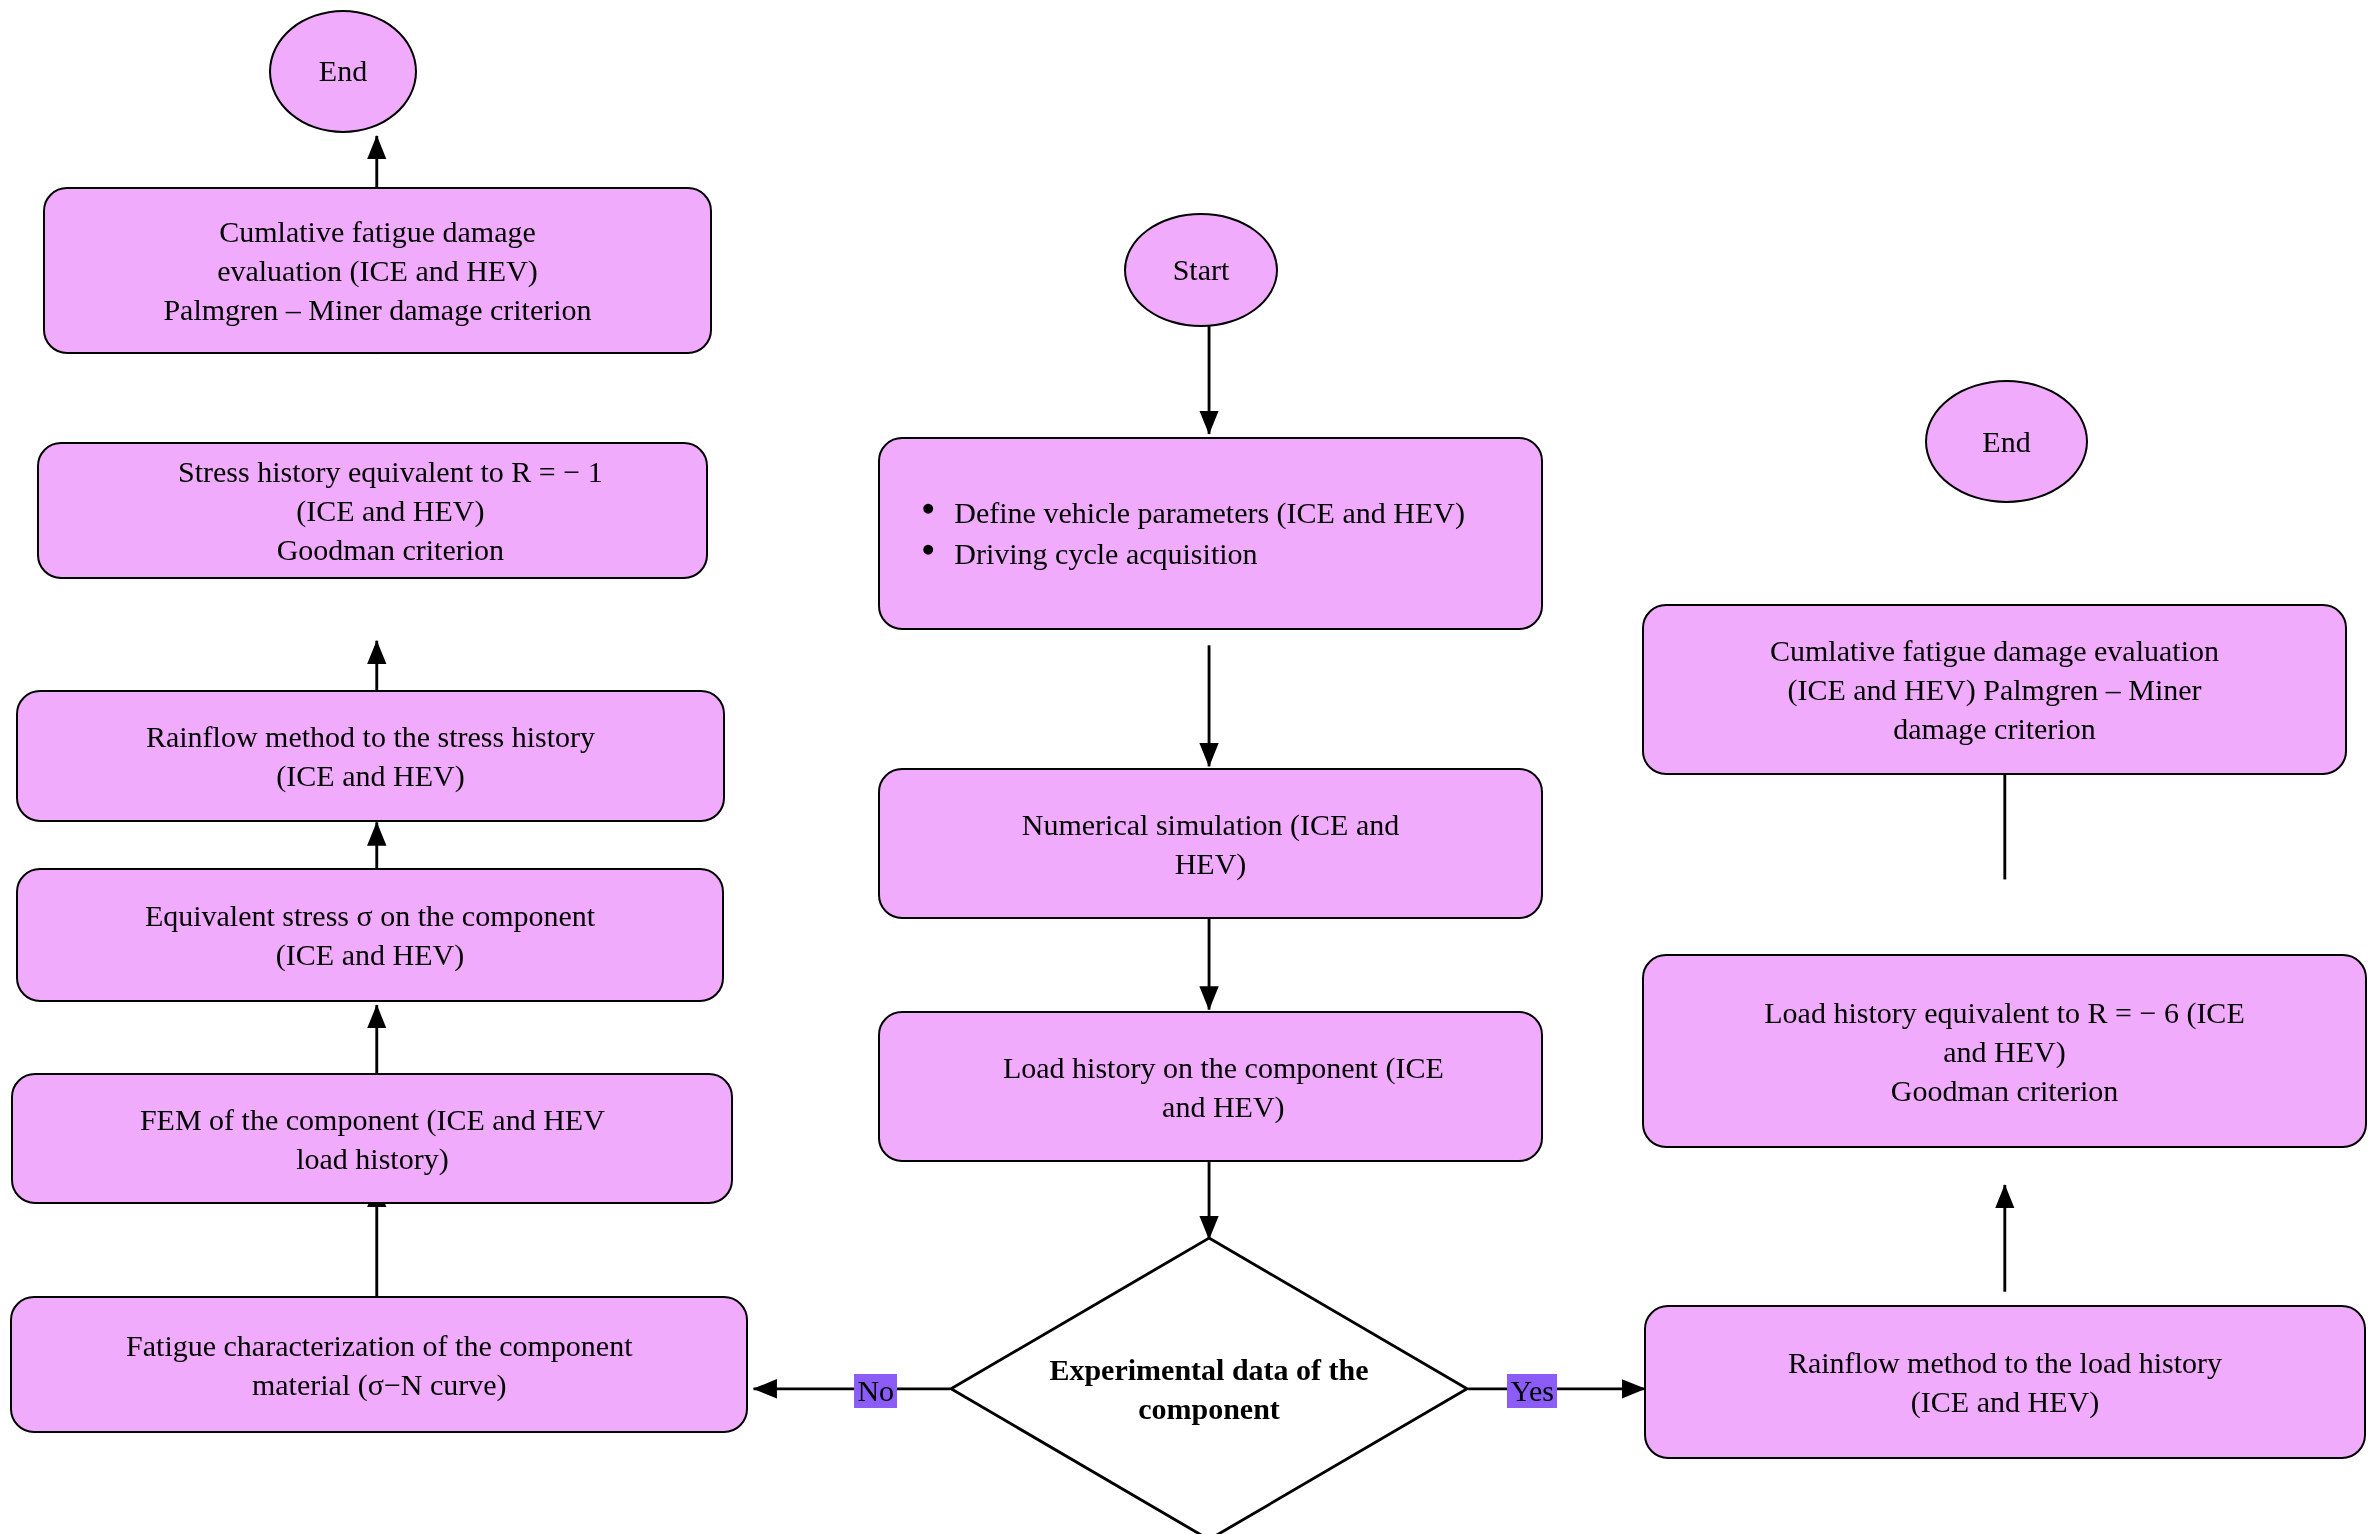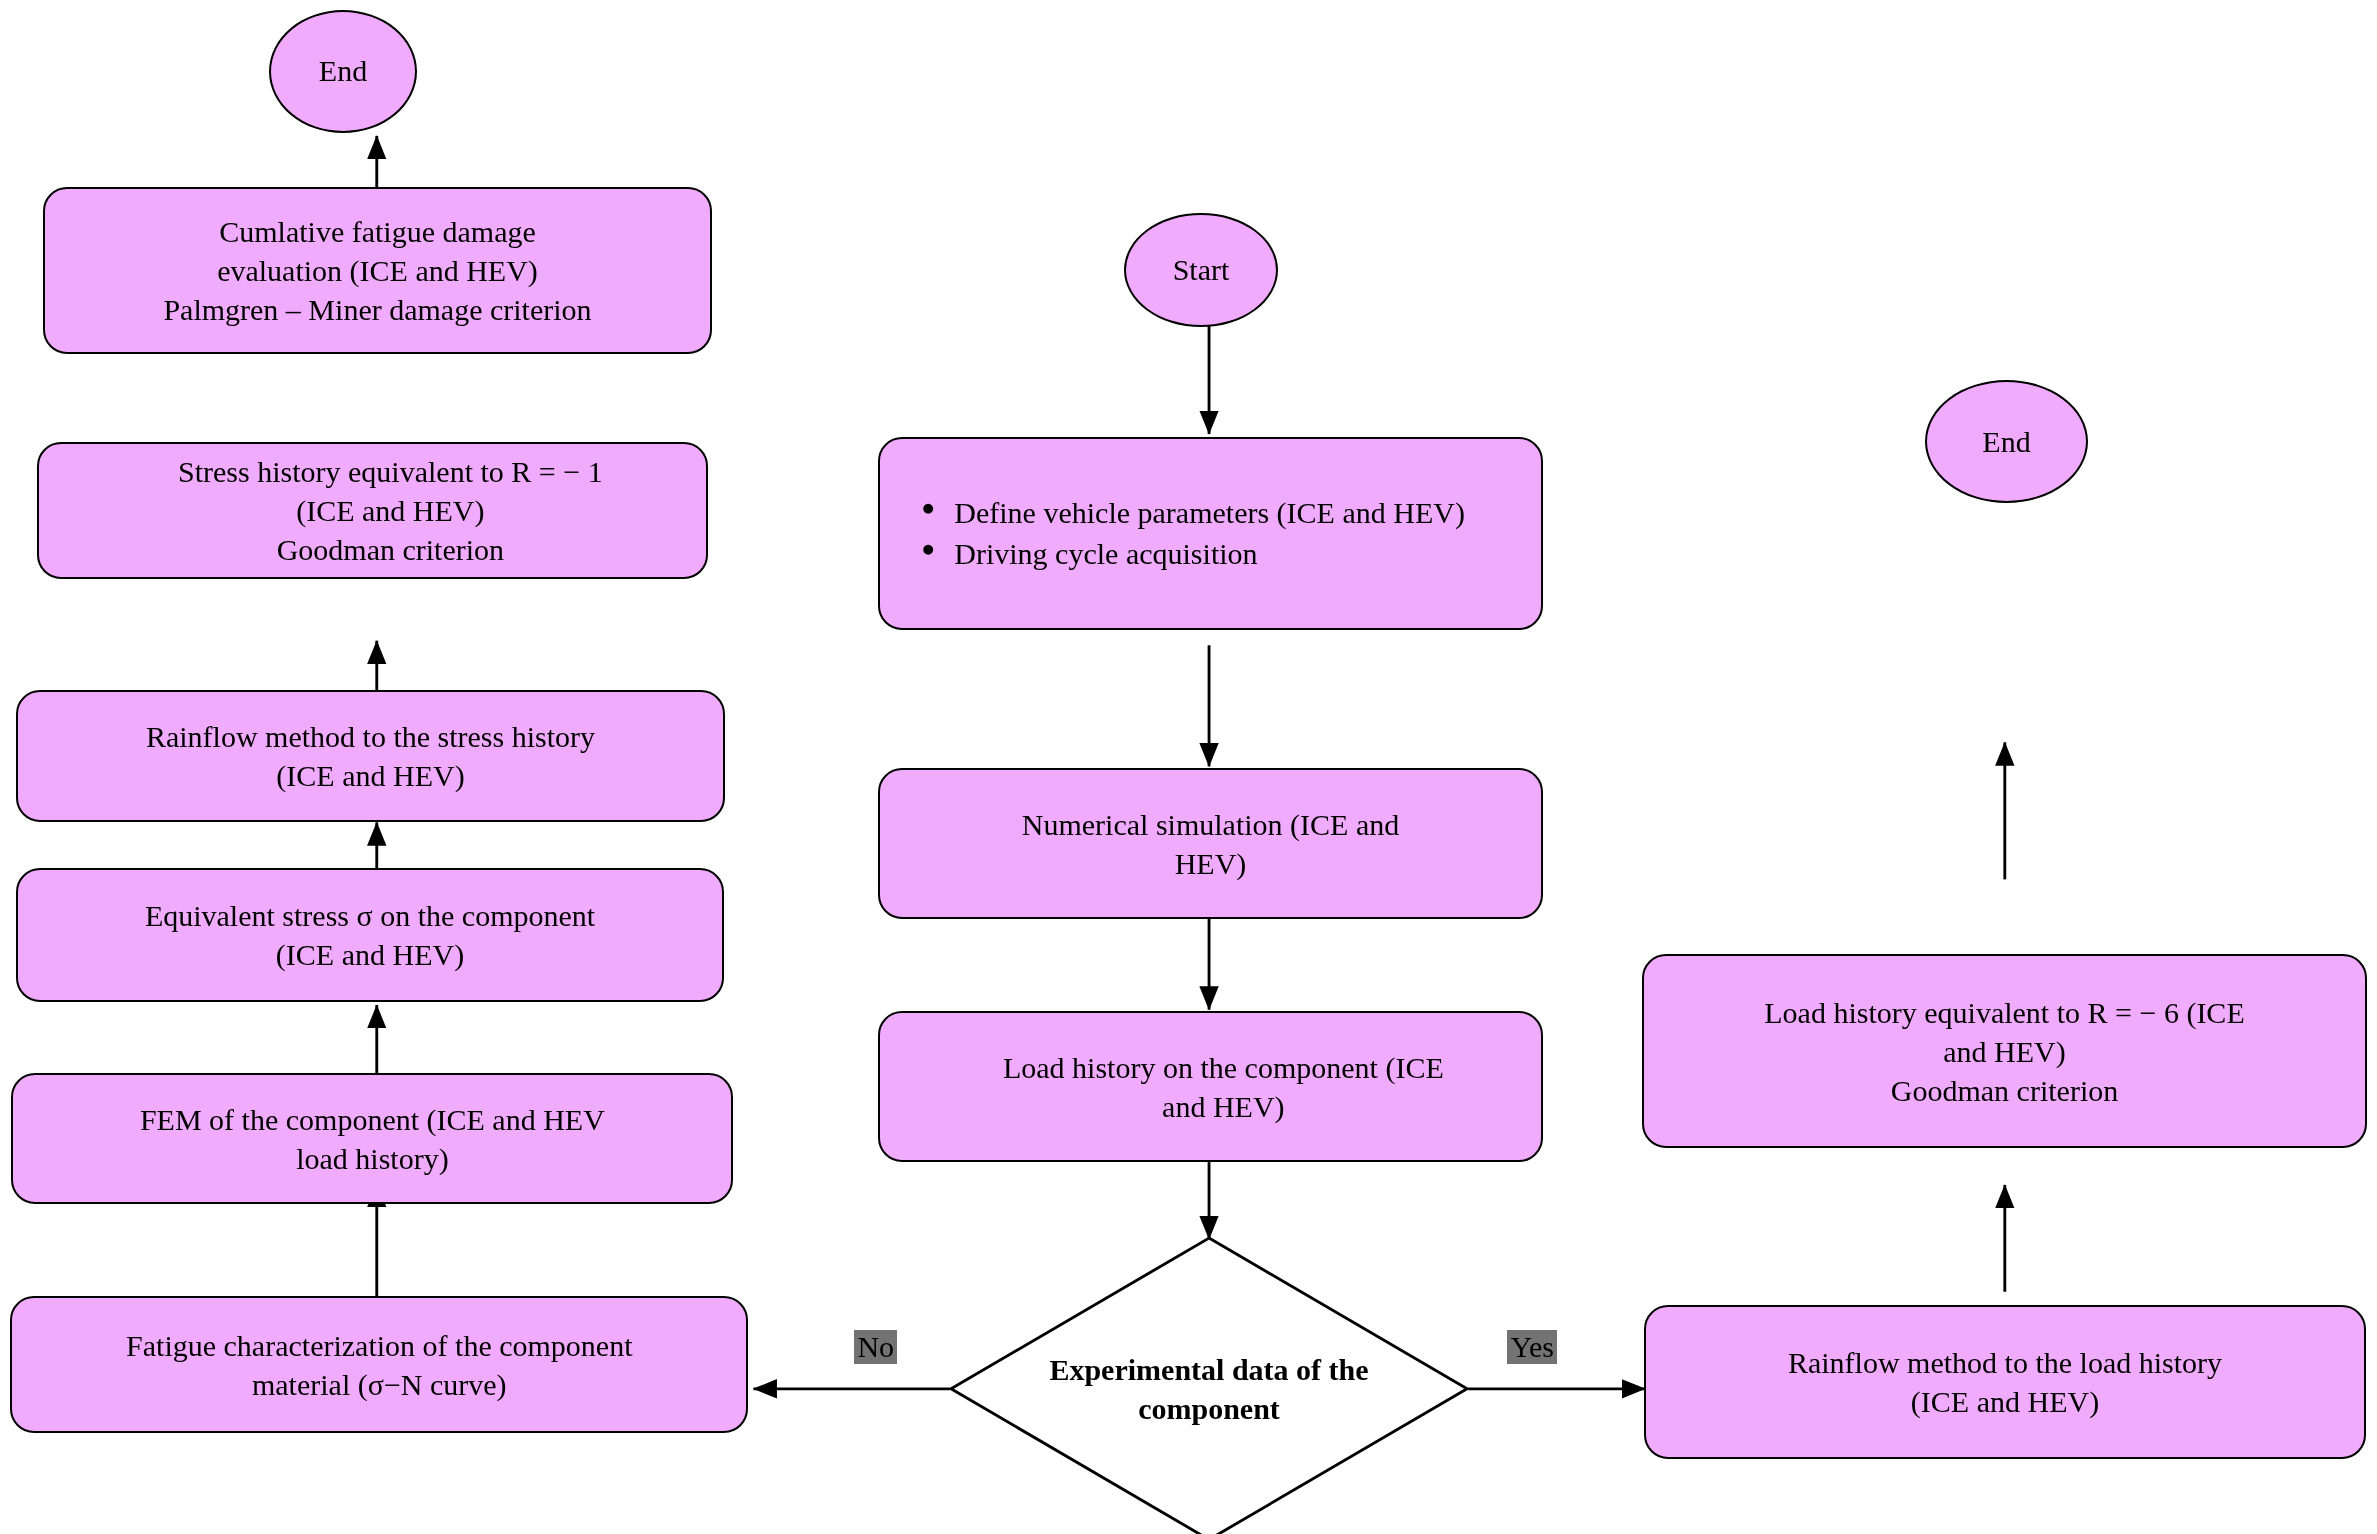--- a/index.html
+++ b/index.html
@@ -56,23 +56,24 @@
     line-height: 1.30;
     white-space: pre-line;
     width: 74%;
     text-align: center;
     font-weight: bold;
   }
   .edge-label {
     position: absolute;
     font-size: 30px;
     color: #000000;
-    background: #737373;
+    background: #8b5cf6;
     padding: 0 3.4px;
     white-space: nowrap;
+    margin-top: 44px;
   }
   .bullets {
     width: 100%;
     text-align: left;
     padding-left: 31px;
     box-sizing: border-box;
     font-size: 30px;
     line-height: 1.34;
   }
   .bullets .bullet-row {
@@ -198,20 +199,25 @@
   </div>
 
   <div class="edge-label" style="left:1507px; top:1330px;">
     <span>Yes</span>
   </div>
 
   <div class="node term" style="left:1925px; top:380px; width:163px; height:123px;">
     <span>End</span>
   </div>
 
+  <div class="node proc" style="left:1642px; top:604px; width:705px; height:171px;">
+    <span class="txt">Cumlative fatigue damage evaluation
+(ICE and HEV)  Palmgren – Miner
+damage criterion</span>
+  </div>
 
   <div class="node proc" style="left:1642px; top:954px; width:725px; height:194px;">
     <span class="txt">Load history equivalent to R = − 6 (ICE
 and HEV)
 Goodman criterion</span>
   </div>
 
   <div class="node proc" style="left:1644px; top:1305px; width:722px; height:154px;">
     <span class="txt">Rainflow method to the load history
 (ICE and HEV)</span>

